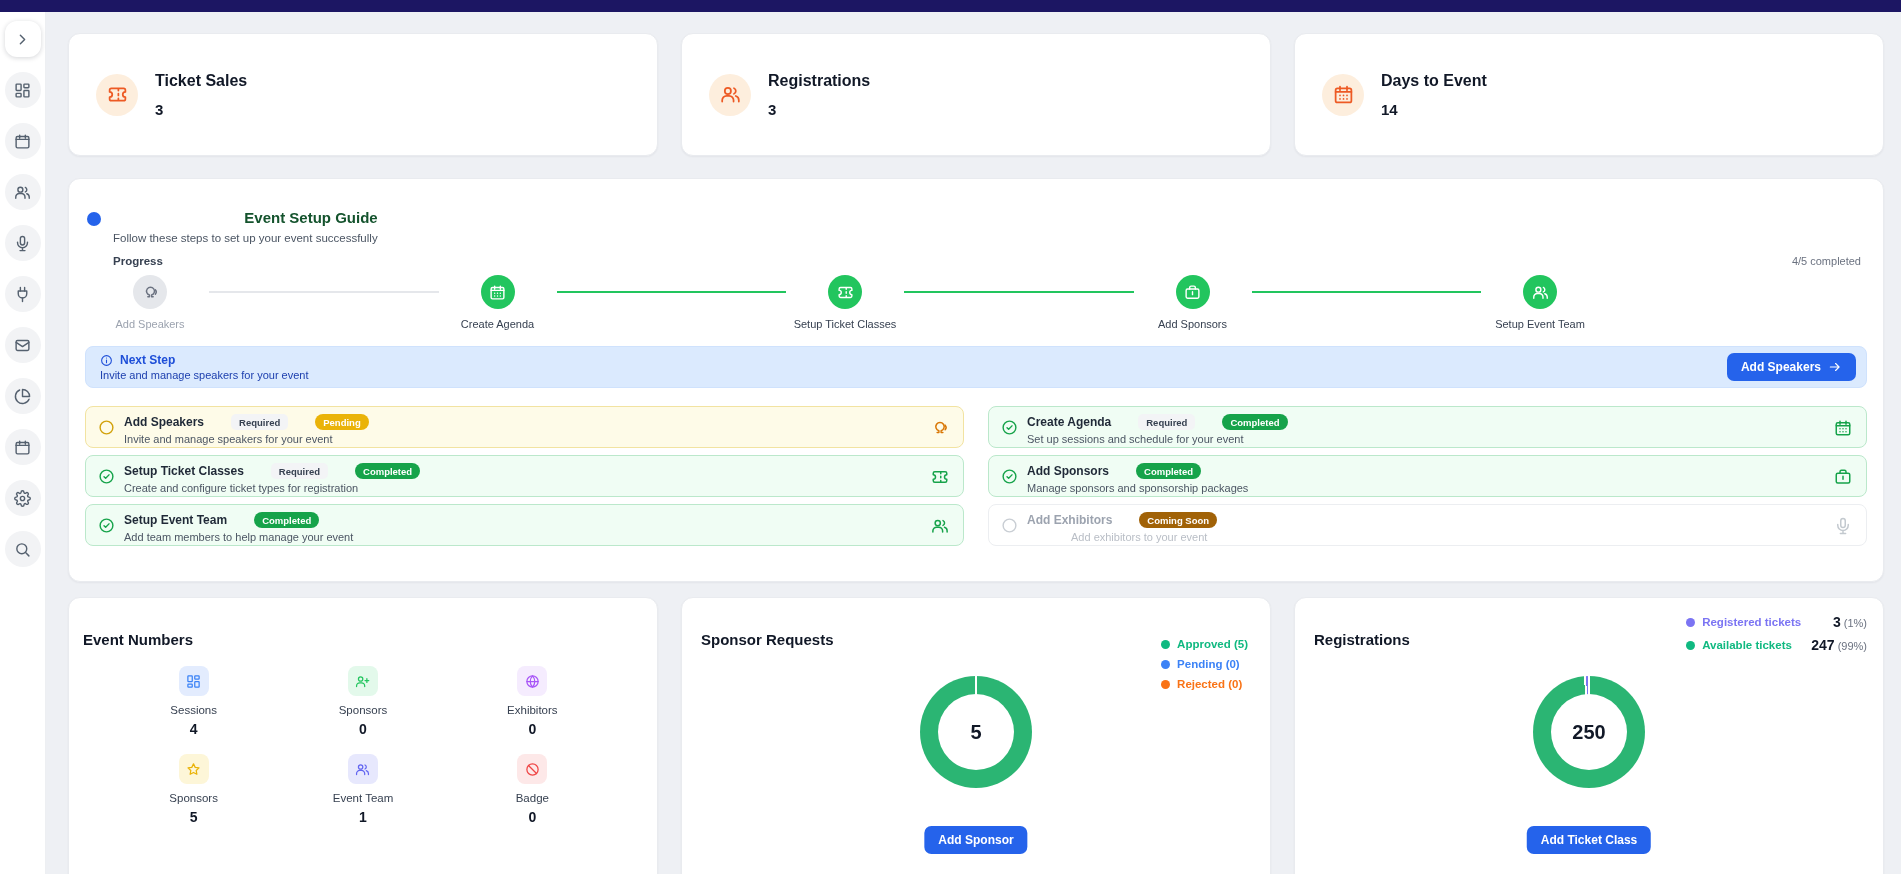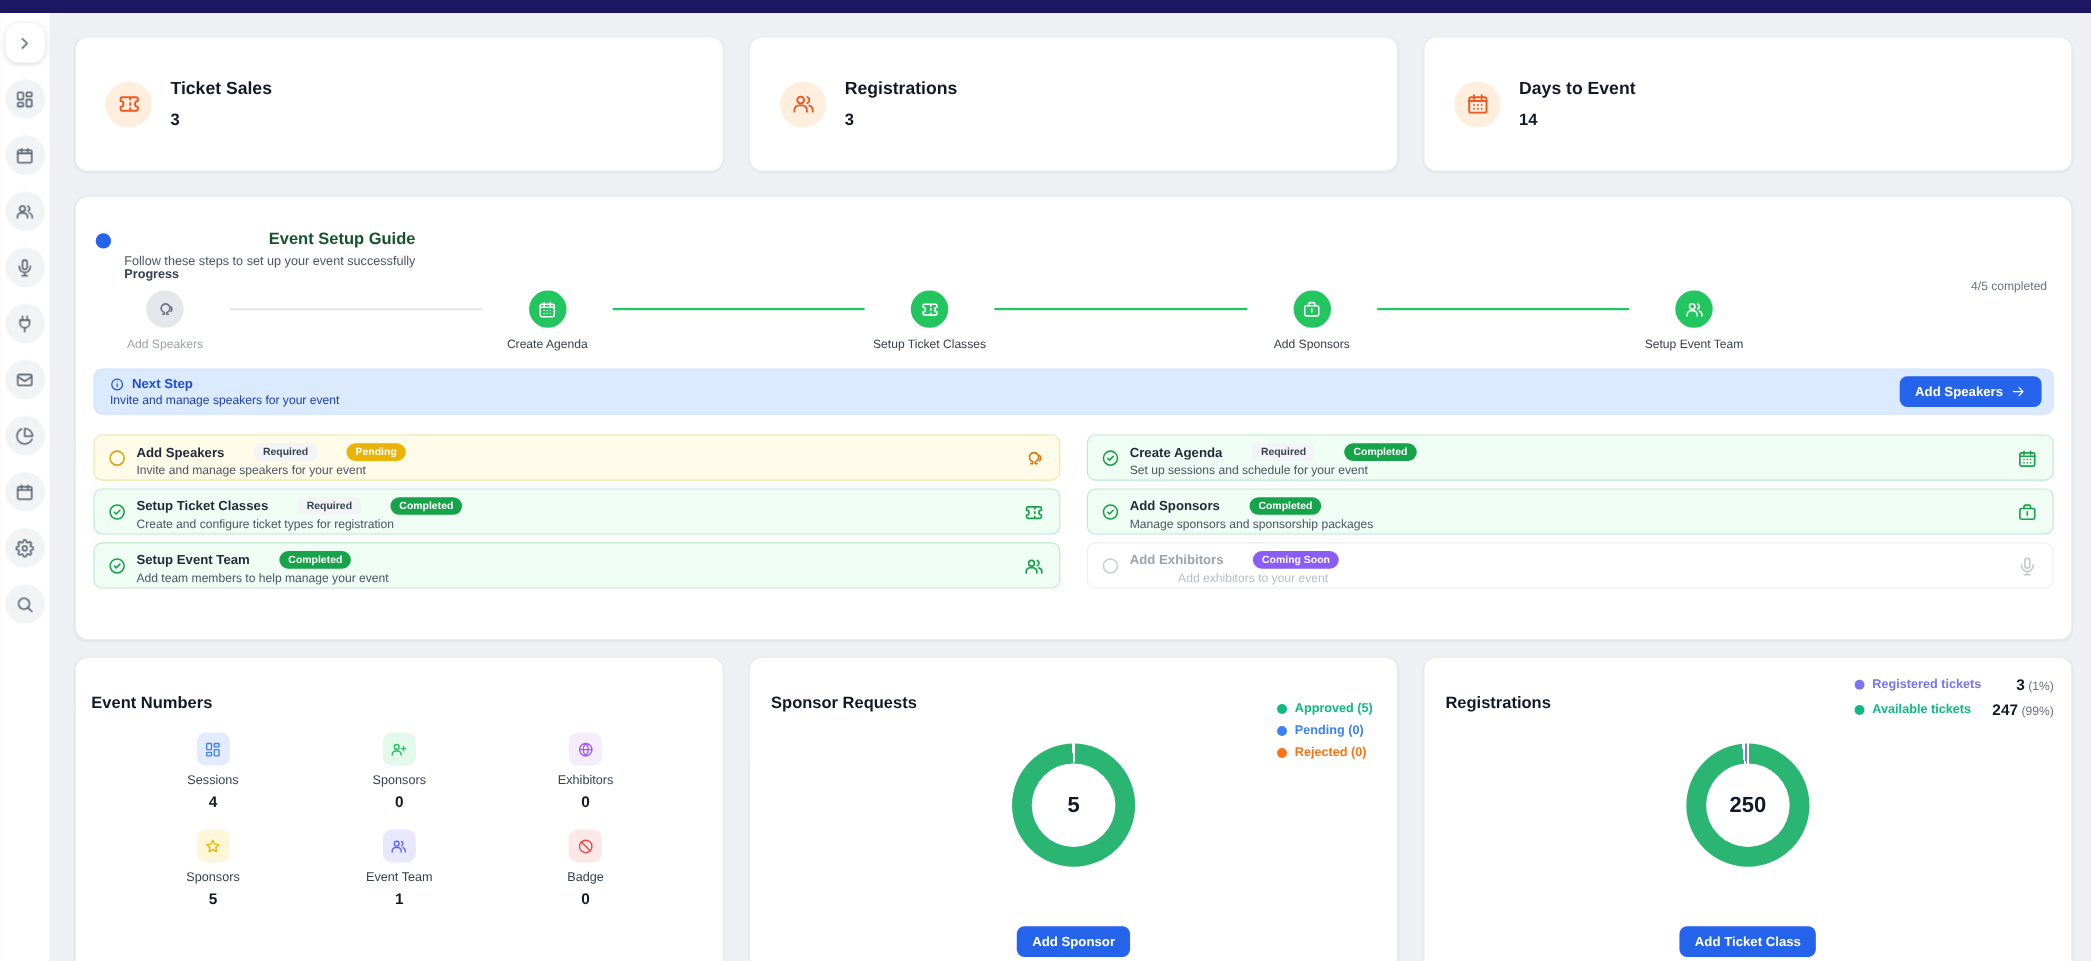--- a/index.html
+++ b/index.html
@@ -31,21 +31,21 @@
   .stat-icon svg { width:21px; height:21px; }
   .stat-title { font-size:16px; font-weight:700; color:#111827; }
   .stat-value { font-size:15px; font-weight:700; color:#111827; margin-top:11px; }
 
   
   .setup-card { margin-top:22px; height:404px; padding:30px 16px 16px 16px; position:relative; }
   .setup-head { display:flex; gap:12px; padding-left:2px; }
   .blue-dot { width:14px; height:14px; border-radius:50%; background:#2563eb; margin-top:3px; flex:none; }
   .setup-title { font-size:15px; font-weight:700; color:#14532d;text-align:right; }
   .setup-sub { font-size:11.5px; color:#4b5563; margin-top:6px; }
-  .progress-label { font-size:11.5px; font-weight:700; color:#374151; }
+  .progress-label { font-size:11.5px; font-weight:700; color:#374151; margin-top:11px; }
   .progress-status { position:absolute; right:22px; top:76px; font-size:11px; color:#6b7280; }
 
   .stepper { display:flex; align-items:flex-start; margin:8px 268px 0 6px; }
   .step { width:118px; display:flex; flex-direction:column; align-items:center; cursor:pointer; flex:none; }
   .step-circle { width:34px; height:34px; border-radius:50%; display:flex; align-items:center; justify-content:center; }
   .step-circle svg { width:17px; height:17px; }
   .step.done .step-circle { background:#22c55e; color:#ffffff; }
   .step.pending .step-circle { background:#e5e7eb; color:#6b7280; }
   .step-label { margin-top:9px; font-size:11px; color:#374151; text-align:center; white-space:nowrap; }
   .step.pending .step-label { color:#9ca3af; }
@@ -80,21 +80,21 @@
   .task.coming   .task-right-icon { color:#c3c9cf; }
   .task-title-row { display:flex; align-items:center; gap:7px; }
   .task-title { font-size:12px; font-weight:700; color:#1f2937; }
   .task.coming .task-title { color:#9ca3af; }
   .task-desc { font-size:11px; color:#4b5563; margin-top:3px; }
   .task.coming .task-desc { color:#b9bec6;margin-left:44px; }
   .badge { font-size:9.5px; font-weight:700; padding:2.5px 8px; border-radius:9px; white-space:nowrap;margin-left:20px; }
   .badge.req { background:#f3f4f6; color:#374151; border-radius:5px; }
   .badge.pend { background:#eab308; color:#ffffff; }
   .badge.comp { background:#16a34a; color:#ffffff; }
-  .badge.soon { background:#8b5cf6; color:#ffffff; }
+  .badge.soon { background:#a16207; color:#ffffff; }
 
   
   .bottom-row { display:flex; gap:23px; margin-top:15px; }
   .bottom-card { flex:1; height:300px; position:relative; }
 
   .en-title { font-size:15px; font-weight:700; color:#111827; padding:33px 0 0 14px; }
   .en-grid { display:grid; grid-template-columns:1fr 1fr 1fr; row-gap:17px; margin-top:18px; padding:0 40px; justify-items:center; }
   .en-item { display:flex; flex-direction:column; align-items:center; }
   .en-chip { width:30px; height:30px; border-radius:8px; display:flex; align-items:center; justify-content:center; }
   .en-chip svg { width:15px; height:15px; }
@@ -106,21 +106,21 @@
   .en-chip.red    { background:#fde8e8; color:#ef4444; }
   .en-label { font-size:11.5px; color:#374151; margin-top:8px; }
   .en-value { font-size:14px; font-weight:700; color:#111827; margin-top:5px; }
 
   .chart-title { position:absolute; left:19px; top:33px; font-size:15px; font-weight:700; color:#111827; }
   .donut { position:absolute; width:112px; height:112px; border-radius:50%; left:50%; transform:translateX(-50%);
     top:78px; }
   .donut::after { content:""; position:absolute; inset:18px; background:#ffffff; border-radius:50%; }
   .donut-center { position:absolute; inset:0; display:flex; align-items:center; justify-content:center;
     font-size:20px; font-weight:700; color:#111827; z-index:2; }
-  .chart-btn { position:absolute; left:50%; transform:translateX(-50%); top:244px; justify-content:center; }
+  .chart-btn { position:absolute; left:50%; transform:translateX(-50%); top:228px; justify-content:center; }
 
   .legend-col { position:absolute; right:22px; top:40px; display:flex; flex-direction:column; gap:8px; }
   .legend-row { display:flex; align-items:center; gap:7px; font-size:11.5px; font-weight:600; }
   .legend-dot { width:9px; height:9px; border-radius:50%; flex:none; }
 
   .reg-legend { position:absolute; right:16px; top:16px; display:grid; grid-template-columns:auto auto; column-gap:10px; row-gap:7px; align-items:center; }
   .reg-val { font-size:11px; color:#6b7280; text-align:right; white-space:nowrap; }
   .reg-val b { font-size:14px; color:#111827; }
 </style>
 </head>

